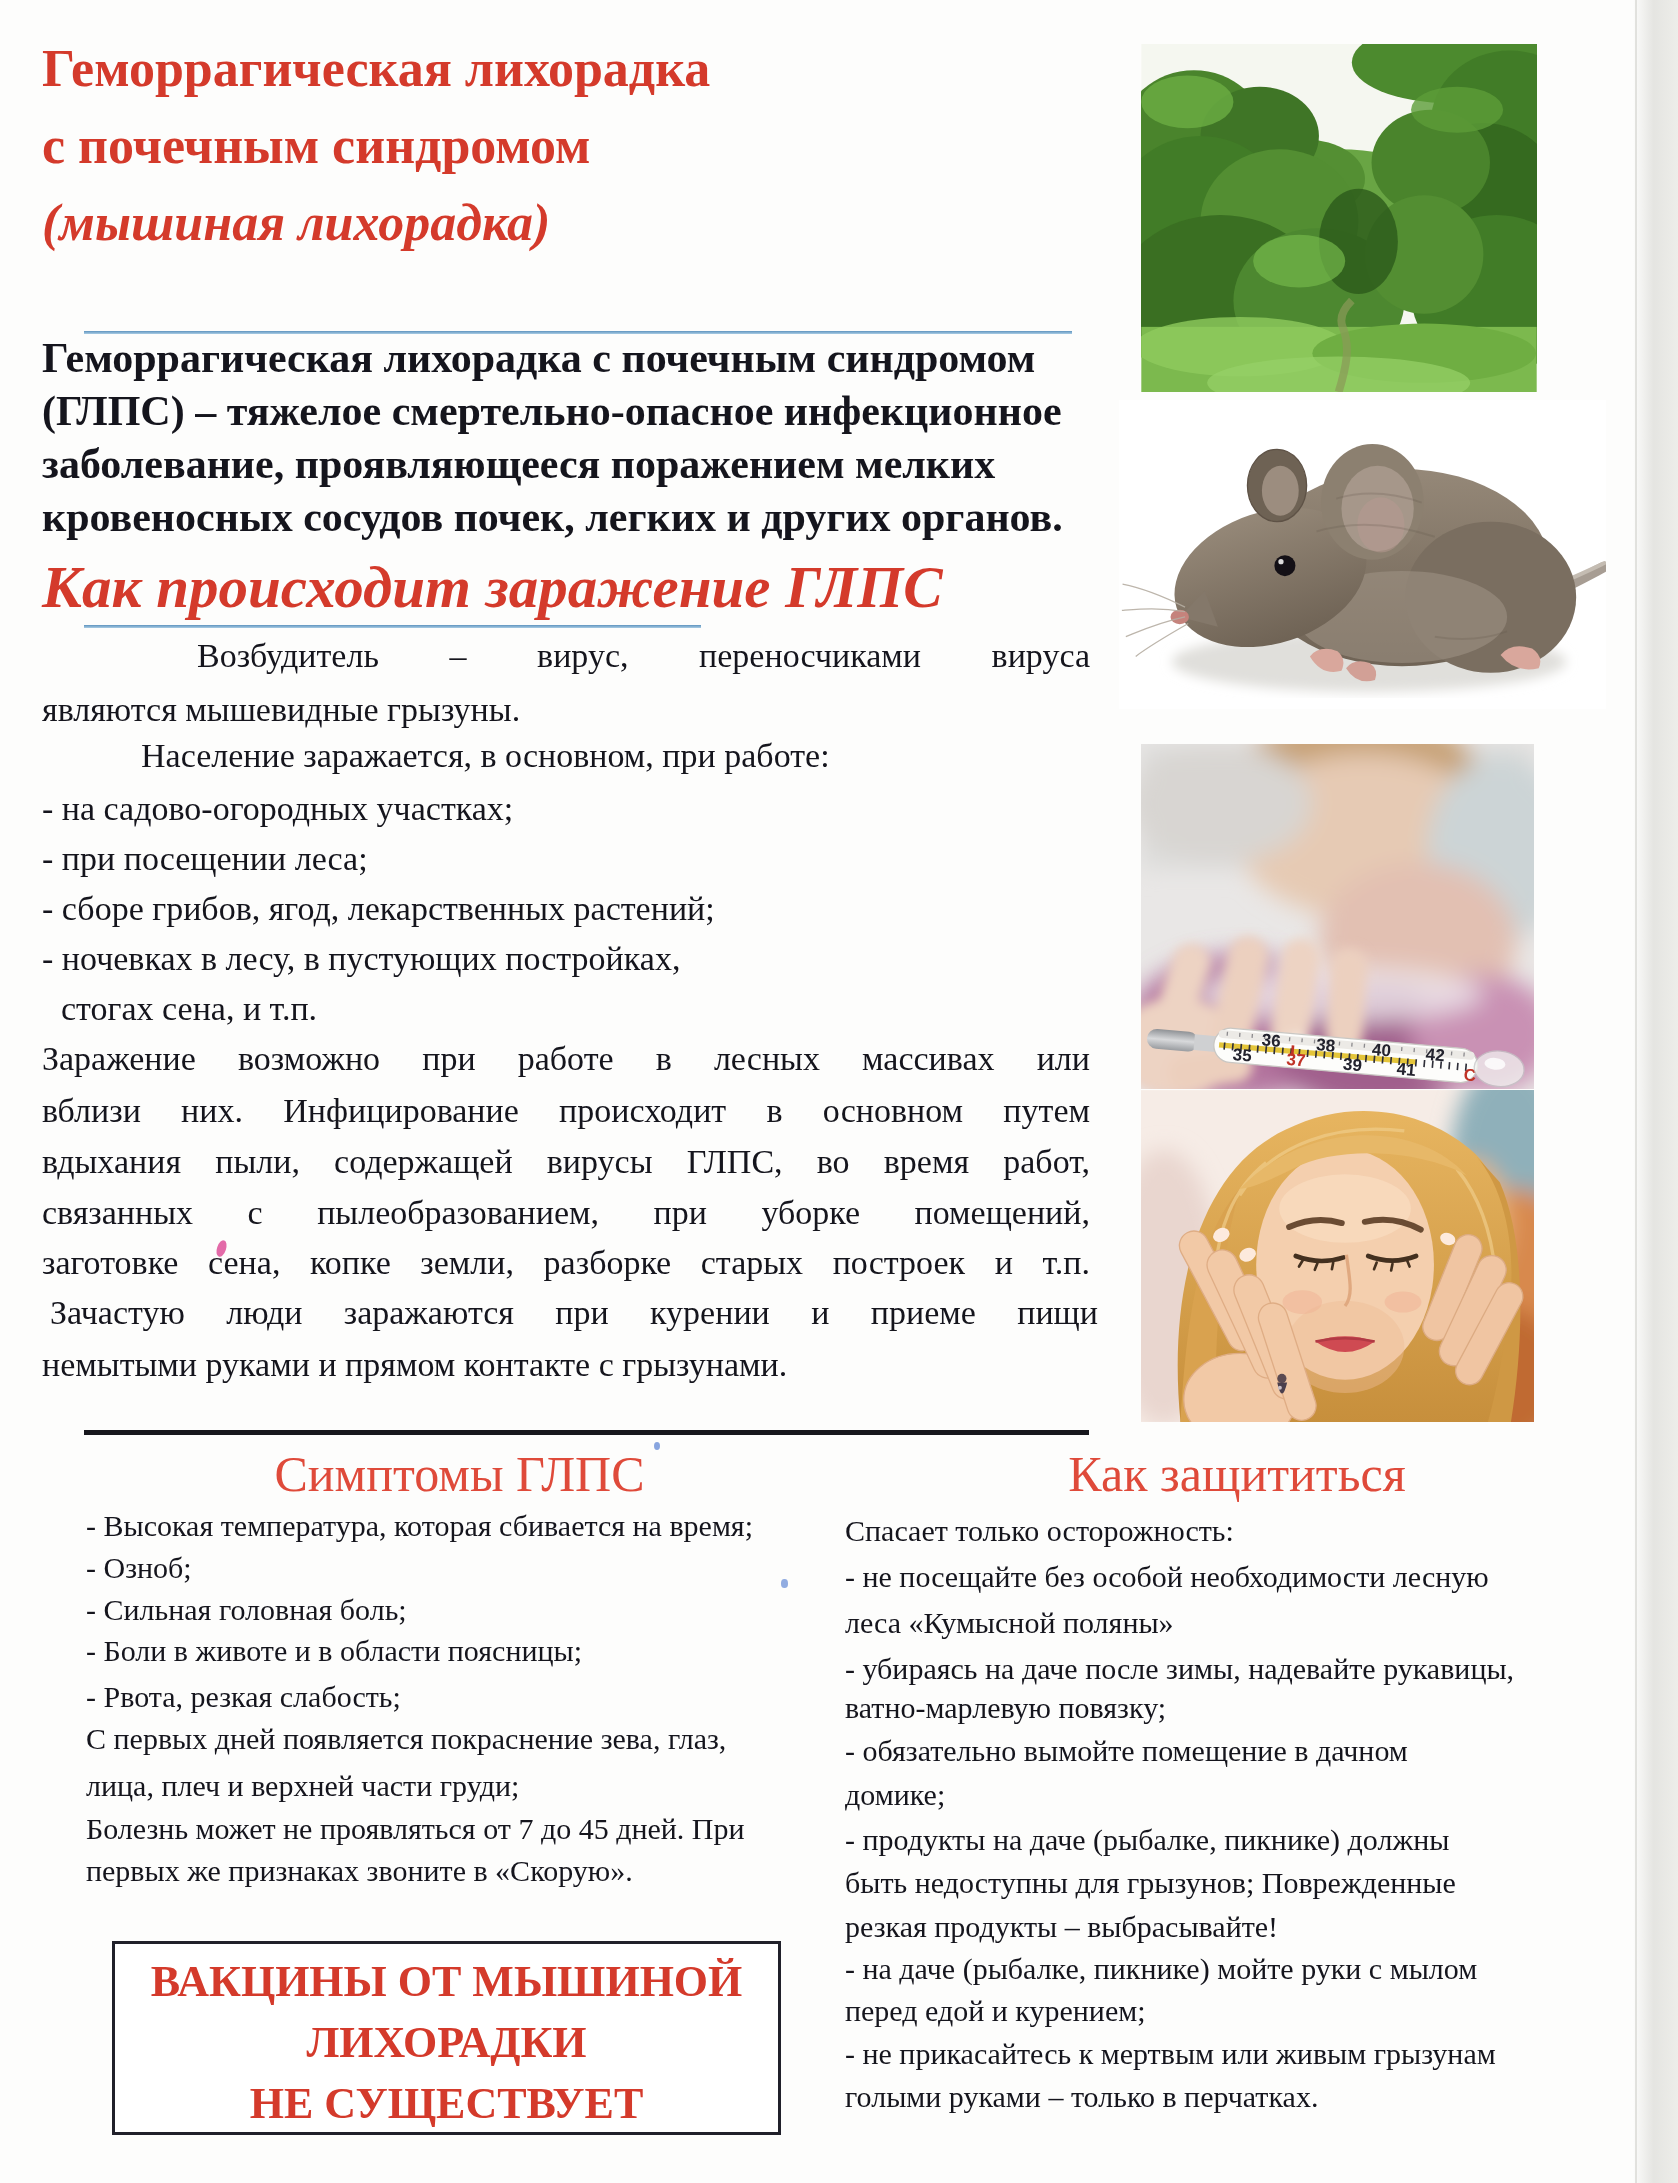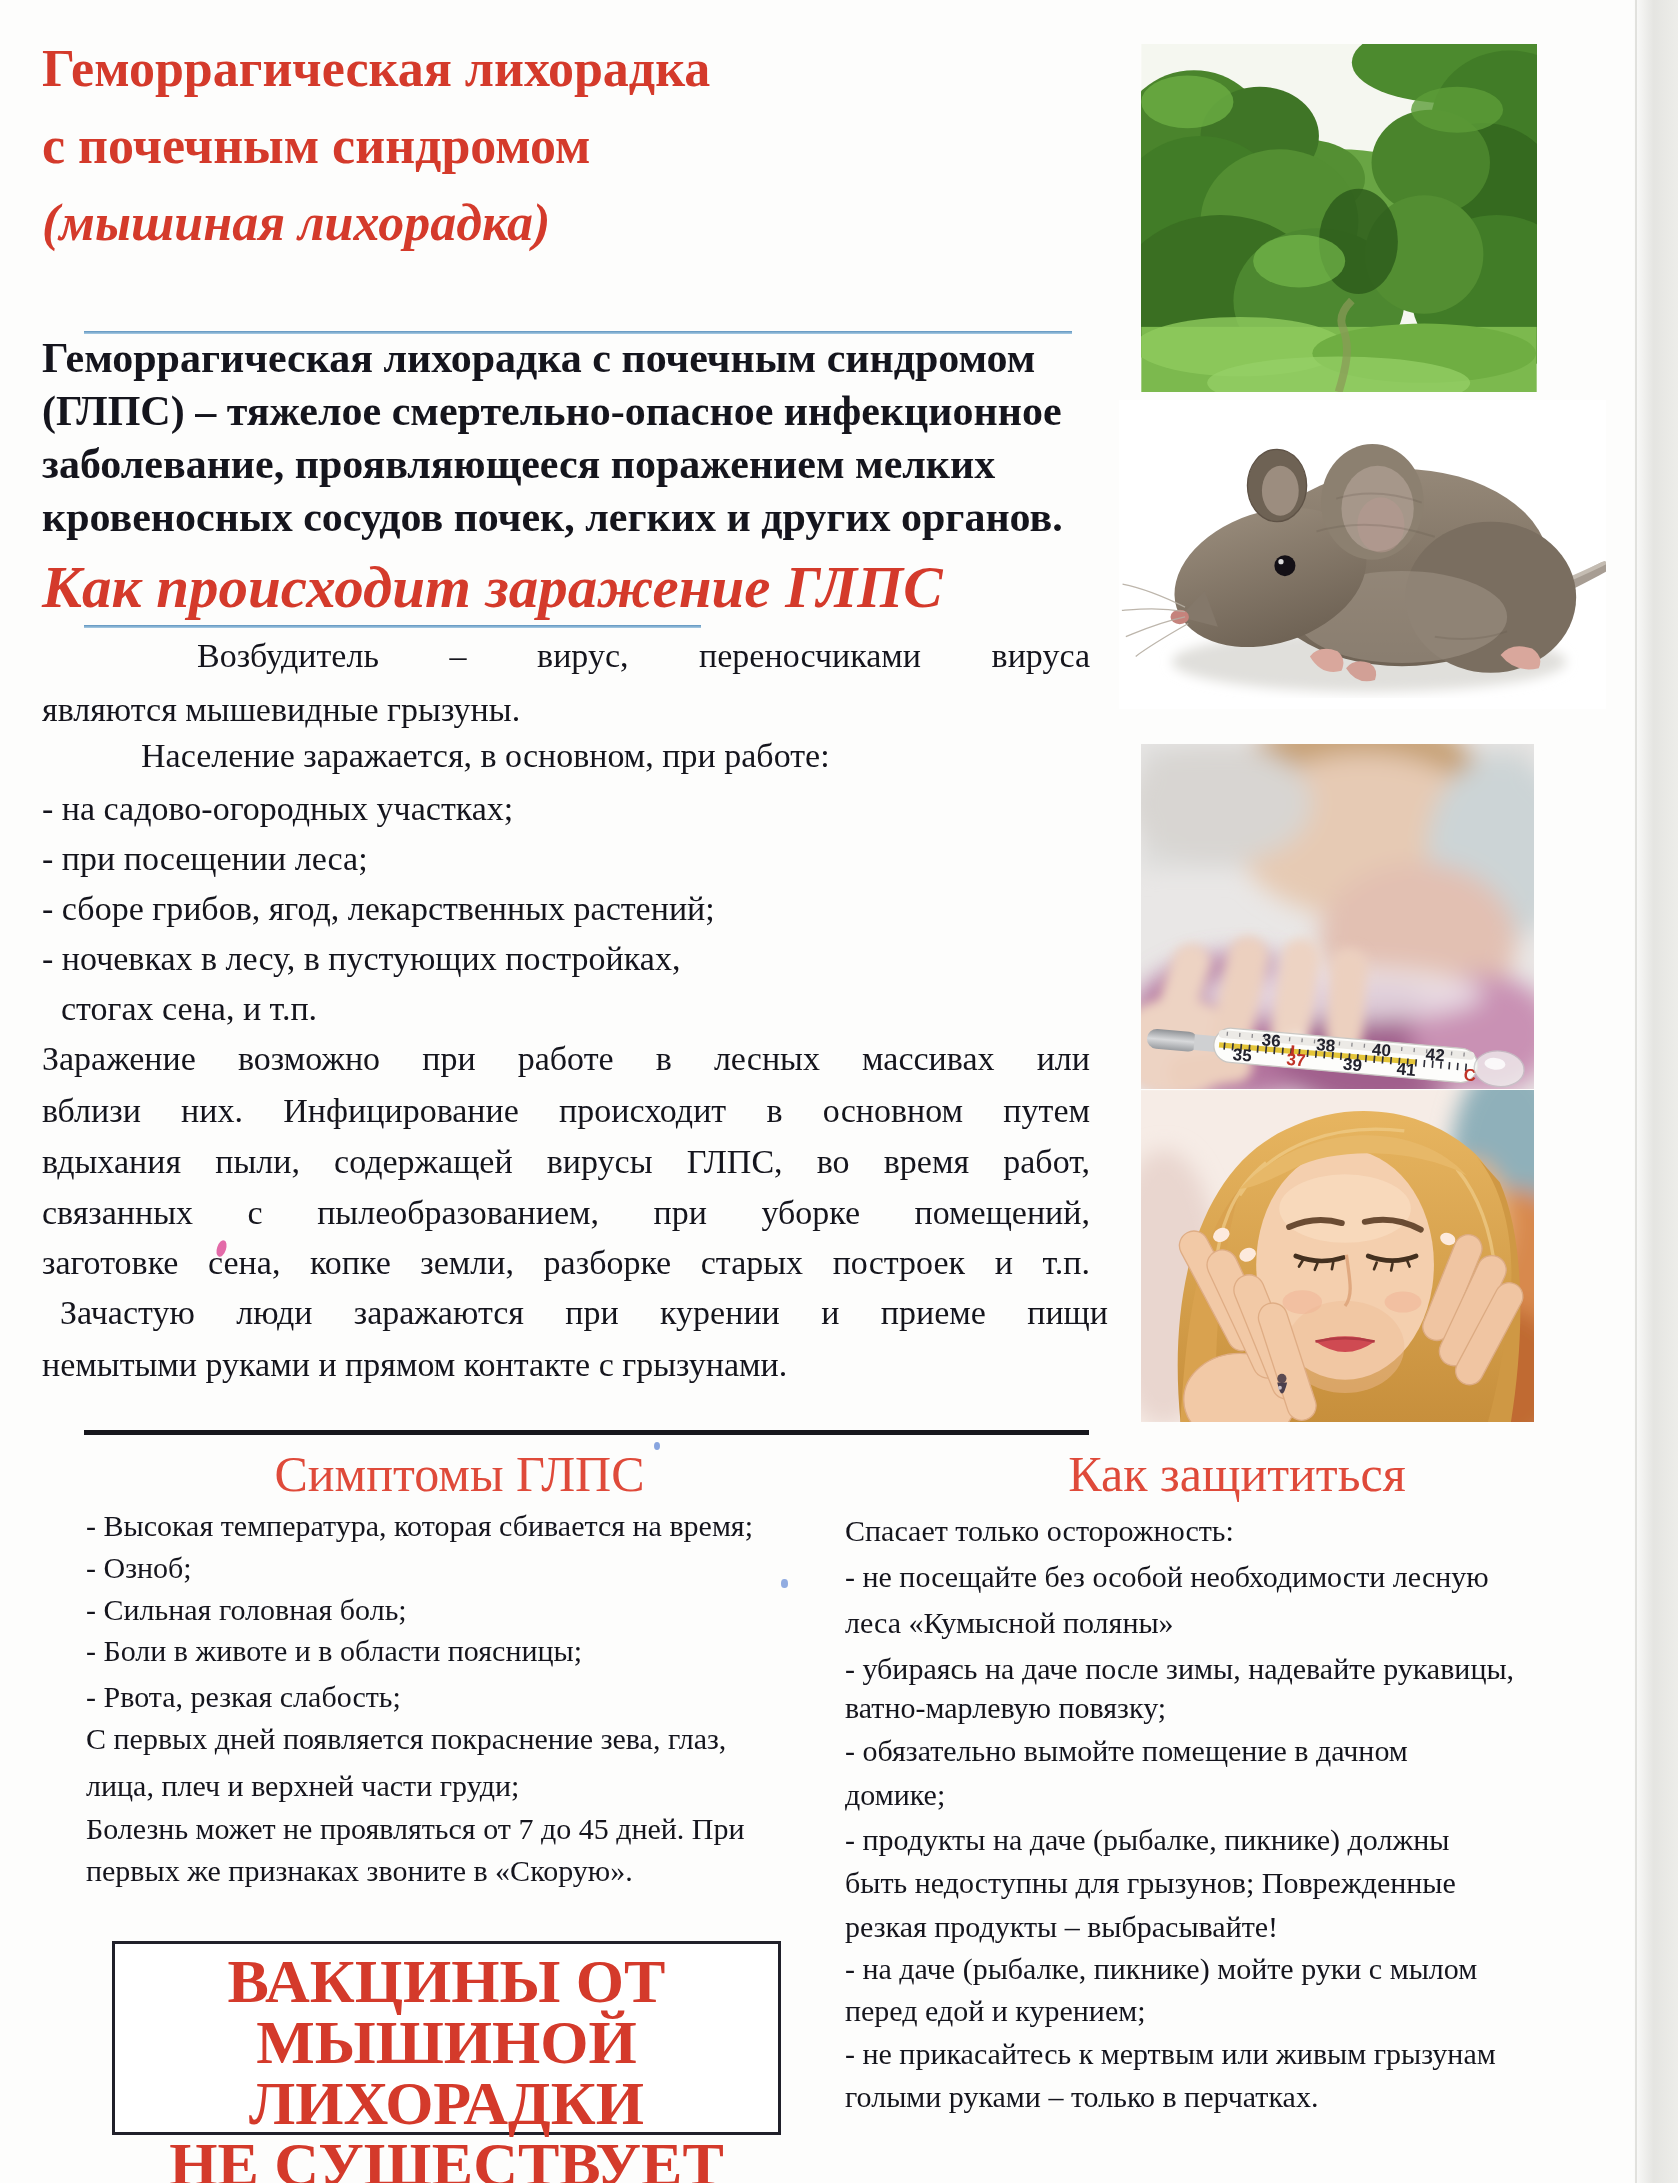--- a/index.html
+++ b/index.html
@@ -18,21 +18,21 @@
   .h2{font-weight:700;font-style:italic;font-size:59px;line-height:66px;color:var(--red);white-space:nowrap}
   .body-line{font-size:34px;line-height:50px}
   .jline{text-align:justify;text-align-last:justify}
   .emph{font-weight:400}
   .col-line{font-size:30px;line-height:42px;white-space:nowrap}
   .col-heading{font-size:50px;line-height:54px;color:var(--red2);text-align:center;white-space:nowrap}
   .rule{height:3.3px}
   .rule-blue{background:linear-gradient(#5f94bf,#a9cce4)}
   .rule-black{background:#17171d;height:4.6px}
   .box{border:3.3px solid #20202a;background:#fff;padding-top:6.6px}
-  .box-line{font-weight:700;font-size:62px;line-height:61px;color:var(--red);text-align:center}
+  .box-line{font-weight:700;font-size:44px;line-height:61px;color:var(--red);text-align:center}
   .dot{border-radius:50%}
 </style>
 </head>
 <body>
 
 <div class="page">
 
   <div class="abs title-line" style="left:42px;top:30px">Геморрагическая лихорадка</div>
   <div class="abs title-line" style="left:42px;top:107px">с почечным синдромом</div>
   <div class="abs title-line title-italic" style="left:42px;top:184px">(мышиная лихорадка)</div>
@@ -132,21 +132,21 @@
   <div class="abs body-line" style="left:42px;top:834px;width:1048px">- при посещении леса;</div>
   <div class="abs body-line" style="left:42px;top:884px;width:1048px">- сборе грибов, ягод, лекарственных растений;</div>
   <div class="abs body-line" style="left:42px;top:934px;width:1048px">- ночевках в лесу, в пустующих постройках,</div>
   <div class="abs body-line" style="left:61px;top:984px;width:1030px">стогах сена, и т.п.</div>
 
   <div class="abs body-line jline" style="left:42px;top:1034px;width:1048px">Заражение возможно при работе в лесных массивах или</div>
   <div class="abs body-line jline" style="left:42px;top:1086px;width:1048px">вблизи них. Инфицирование происходит в основном путем</div>
   <div class="abs body-line jline" style="left:42px;top:1137px;width:1048px">вдыхания пыли, содержащей вирусы ГЛПС, во время работ,</div>
   <div class="abs body-line jline" style="left:42px;top:1188px;width:1048px">связанных с пылеобразованием, при уборке помещений,</div>
   <div class="abs body-line jline" style="left:42px;top:1238px;width:1048px">заготовке сена, копке земли, разборке старых построек и т.п.</div>
-  <div class="abs body-line jline" style="left:60px;top:1288px;width:1048px">Зачастую люди заражаются при курении и приеме пищи</div>
+  <div class="abs body-line jline" style="left:50px;top:1288px;width:1048px">Зачастую люди заражаются при курении и приеме пищи</div>
   <div class="abs body-line" style="left:42px;top:1340px;width:1048px">немытыми руками и прямом контакте с грызунами.</div>
 
   <svg class="abs" style="left:1141px;top:744px" width="393" height="345" viewBox="0 0 597 524">
     <defs>
       <filter id="b18">
           <feGaussianBlur stdDeviation="18"></feGaussianBlur>
         </filter>
       <filter id="b8">
           <feGaussianBlur stdDeviation="8"></feGaussianBlur>
         </filter>

